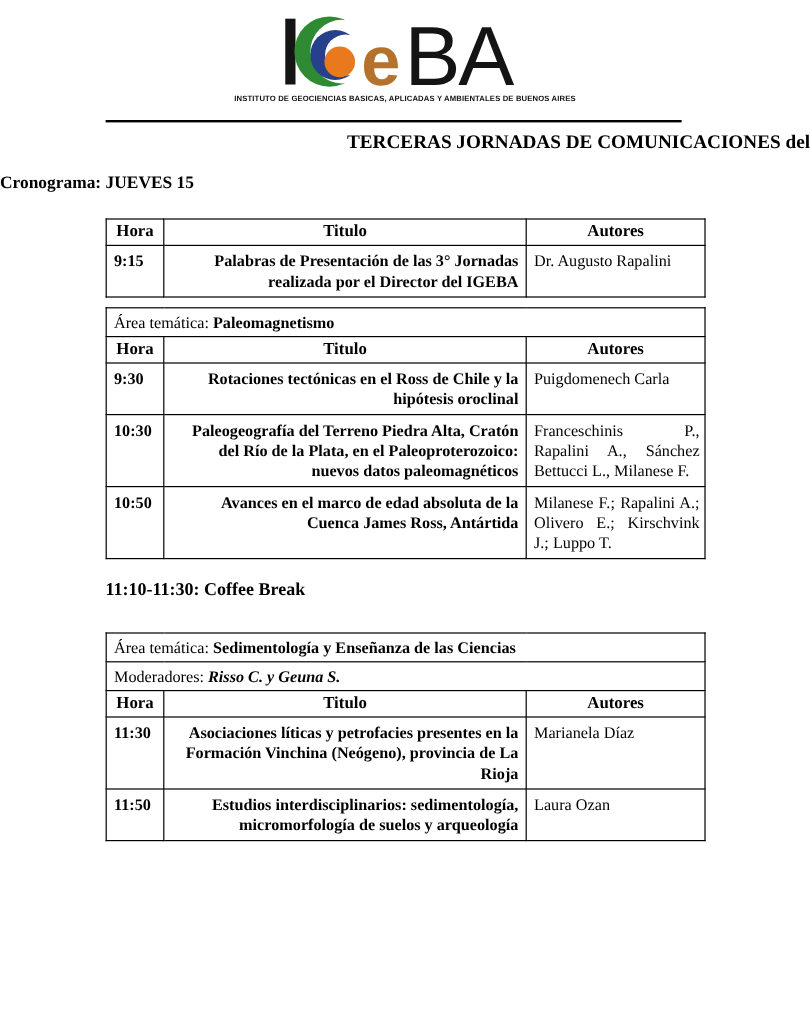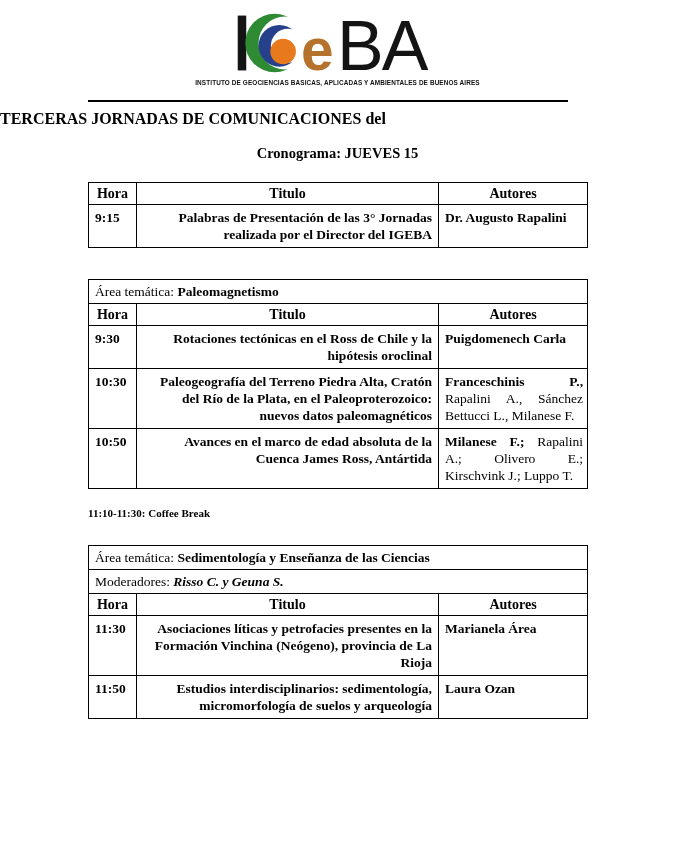--- a/index.html
+++ b/index.html
@@ -12,46 +12,46 @@
     position:relative;
   }
   .logo-block { padding-top:8px; text-align:center; }
   .logo-svg { display:block; margin:0 auto; }
   .logo-subtitle {
     font-family:"Liberation Sans", sans-serif;
     font-size:6.4px; font-weight:bold; letter-spacing:0.12px;
     color:#111; margin-top:1px;
   }
   .rule { margin:14px 0 0 88px; width:480px; border-top:2px solid #000; height:0; }
-  .title-block { margin-top:7px; text-align:left; font-size:16px; font-weight:bold; line-height:20.5px; }
-  .cronograma { margin-top:15px; text-align:center; font-size:14.5px; font-weight:bold; }
+  .title-block { margin-top:7px; text-align:right; font-size:16px; font-weight:bold; line-height:20.5px; }
+  .cronograma { margin-top:15px; font-size:14.5px; font-weight:bold; }
 
   table.sched {
     border-collapse:collapse; table-layout:fixed;
     margin-left:88px; width:499px;
     font-size:13.5px; line-height:17px;
   }
   table.sched td { border:1px solid #000; vertical-align:top; }
   col.c-hora { width:48px; }
   col.c-tit  { width:302px; }
   col.c-aut  { width:149px; }
 
   tr.hdr td { font-weight:bold; text-align:center; font-size:14px; padding:2px 4px; height:22px; vertical-align:middle; }
   td.hora { font-weight:bold; padding:4px 2px 4px 6px; }
   td.tit  { font-weight:bold; text-align:right; padding:4px 6px; }
   td.aut  { padding:4px 4px 4px 6px; text-align:justify; }
-  td.aut .a1 { font-weight:bold; }
+  td.aut .a1 { font-weight:normal; }
   td.meta { padding:3px 4px 3px 6px; height:24px; }
   .area-val { font-weight:bold; }
   .mod-val  { font-weight:bold; font-style:italic; }
 
   .t1 { margin-top:20px; }
-  .t2 { margin-top:31px; }
+  .t2 { margin-top:8px; }
   .t3 { margin-top:26px; }
-  .coffee { margin:18px 0 0 88px; font-size:11px; font-weight:bold; }
+  .coffee { margin:18px 0 0 88px; font-size:15px; font-weight:bold; }
 </style>
 </head>
 <body>
 
 <div class="logo-block">
   <svg class="logo-svg" width="222" height="70" viewBox="0 0 222 74">
     <rect x="5" y="8" width="9" height="58" fill="#141414"></rect>
     <circle cx="44" cy="37" r="31" fill="#2e8b33"></circle>
     <circle cx="55" cy="37" r="28" fill="#ffffff"></circle>
     <circle cx="49" cy="40" r="22" fill="#27408b"></circle>
@@ -140,21 +140,21 @@
     <td class="meta" colspan="3"><span>Moderadores: </span><span class="mod-val">Risso C. y Geuna S.</span></td>
   </tr>
   <tr class="hdr">
     <td>Hora</td>
     <td>Titulo</td>
     <td>Autores</td>
   </tr>
   <tr>
     <td class="hora">11:30</td>
     <td class="tit">Asociaciones líticas y petrofacies presentes en la Formación Vinchina (Neógeno), provincia de La Rioja</td>
-    <td class="aut"><span class="a1">Marianela Área</span><span></span></td>
+    <td class="aut"><span class="a1">Marianela Díaz</span><span></span></td>
   </tr>
   <tr>
     <td class="hora">11:50</td>
     <td class="tit">Estudios interdisciplinarios: sedimentología, micromorfología de suelos y arqueología</td>
     <td class="aut"><span class="a1">Laura Ozan</span><span></span></td>
   </tr>
 </tbody>
   </table>
 
 </body></html>

